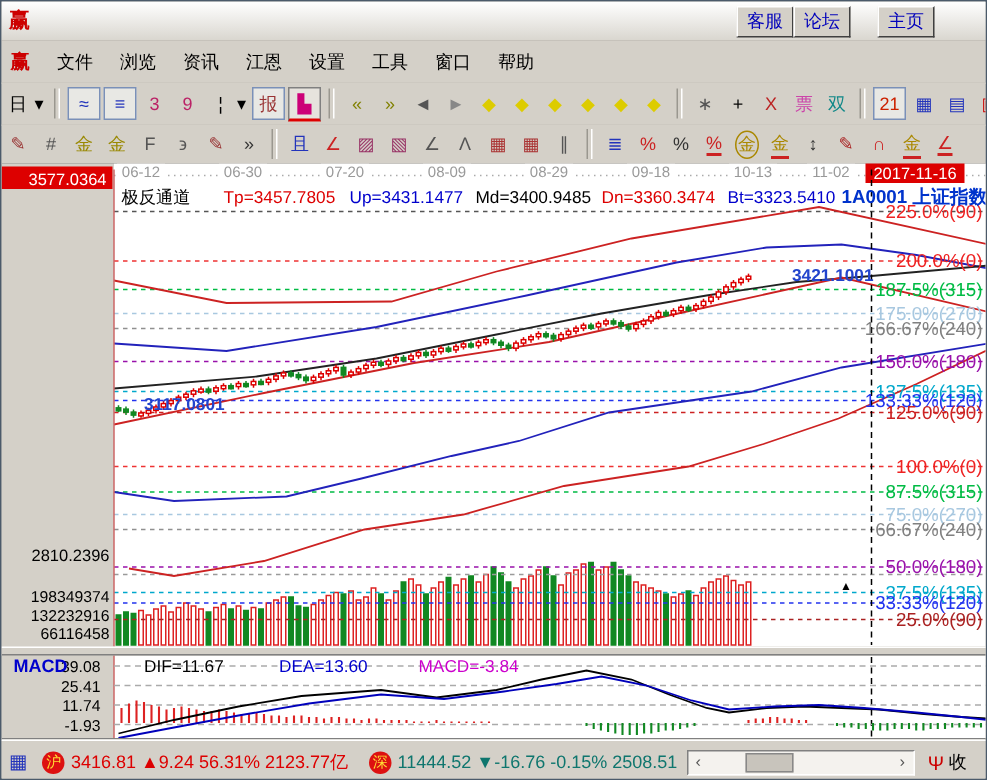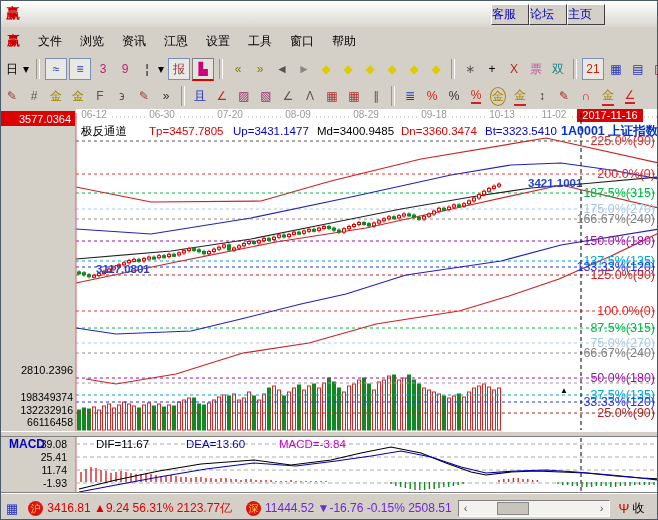--- a/index.html
+++ b/index.html
@@ -7,21 +7,21 @@
   #win{position:relative;width:658px;height:520px;background:#d4d0c8;overflow:hidden;
        border:1px solid #4b5a6a;box-sizing:border-box;font-size:12px;}
   
   #titlebar{position:absolute;left:0;top:0;width:658px;height:26px;
     background:linear-gradient(#ffffff,#d9d6cf);border-bottom:1px solid #9a9790;
     display:flex;align-items:center;}
   #titlebar .logo{color:#cc0000;font-weight:bold;font-size:14px;margin:0 6px 0 5px;}
   #titlebar .title{color:#000;font-size:12px;white-space:nowrap;}
   .tb-btn{position:absolute;top:3px;width:36px;height:19px;font-size:12px;color:#0000bb;
     background:#d4d0c8;border:1px solid #404040;border-top-color:#fff;border-left-color:#fff;
-    line-height:18px;cursor:default;}
+    text-align:center;line-height:18px;cursor:default;}
   
   #menubar{position:absolute;left:0;top:26px;width:658px;height:28px;display:flex;
     align-items:center;background:#d4d0c8;border-bottom:1px solid #b8b4ac;}
   #menubar .logo{color:#cc0000;font-weight:bold;font-size:13px;margin:0 9px 0 6px;}
   .menu-item{padding:3px 9px;color:#000;font-size:12px;}
   
   .toolbar{position:absolute;left:0;width:658px;background:#d4d0c8;display:flex;align-items:center;}
   #toolbar1{top:54px;height:28px;border-bottom:1px solid #b8b4ac;}
   #toolbar2{top:82px;height:26px;border-bottom:1px solid #808080;}
   .ticon{width:20px;height:20px;margin:0 1px;display:flex;align-items:center;justify-content:center;
@@ -34,39 +34,39 @@
   .tsep{width:2px;height:20px;margin:0 4px;border-left:1px solid #9a978f;border-right:1px solid #ffffff;flex:none;}
   
   #chart{position:absolute;left:0;top:108px;}
   
   #statusbar{position:absolute;left:0;top:492px;width:658px;height:28px;background:#d4d0c8;
     border-top:1px solid #fff;display:flex;align-items:center;font-size:12px;}
   #statusbar .grid-ic{color:#2233bb;font-size:13px;margin:0 6px 0 5px;}
   .mkt-ic{display:inline-block;width:15px;height:15px;border-radius:50%;background:#dd1111;
     color:#ffdd33;font-size:10px;line-height:15px;text-align:center;margin:0 4px;flex:none;}
   .sh-txt{color:#dd0000;white-space:nowrap;}
-  .sz-txt{color:#6d28d9;white-space:nowrap;}
+  .sz-txt{color:#0f766e;white-space:nowrap;}
   #hscroll{width:150px;height:15px;background:#f4f2ee;border:1px solid #808080;border-bottom-color:#fff;
     border-right-color:#fff;display:flex;align-items:center;margin:0 6px;position:relative;}
   #hscroll .arr{font-size:11px;color:#555;width:14px;text-align:center;}
   #hscroll .thumb{position:absolute;left:38px;width:30px;height:11px;background:#c8c4bc;border:1px solid #888;}
   #hscroll .arr.right{position:absolute;right:0;}
   .ant-ic{color:#cc0000;font-size:13px;margin:0 3px;}
   .collapse{color:#000;margin-right:4px;}
 </style>
 </head>
 <body>
 
 <div id="win">
 
   <div id="titlebar">
     <span class="logo">赢</span>
     <span class="tb-btn" style="left:490px">客服</span>
     <span class="tb-btn" style="left:528px">论坛</span>
-    <span class="tb-btn" style="left:566px">主页</span>
+    <span class="tb-btn" style="left:584px">主页</span>
   </div>
 
   <div id="menubar">
     <span class="logo">赢</span>
     <span class="menu-item">文件</span>
     <span class="menu-item">浏览</span>
     <span class="menu-item">资讯</span>
     <span class="menu-item">江恩</span>
     <span class="menu-item">设置</span>
     <span class="menu-item">工具</span>

